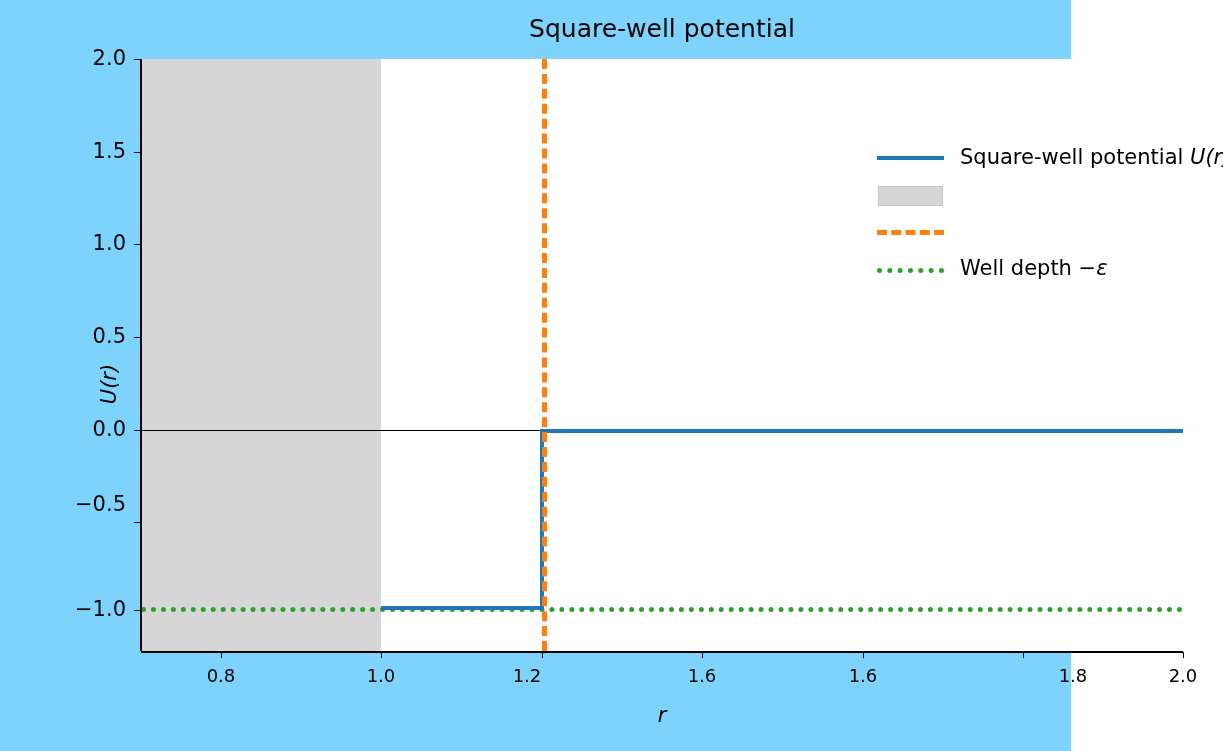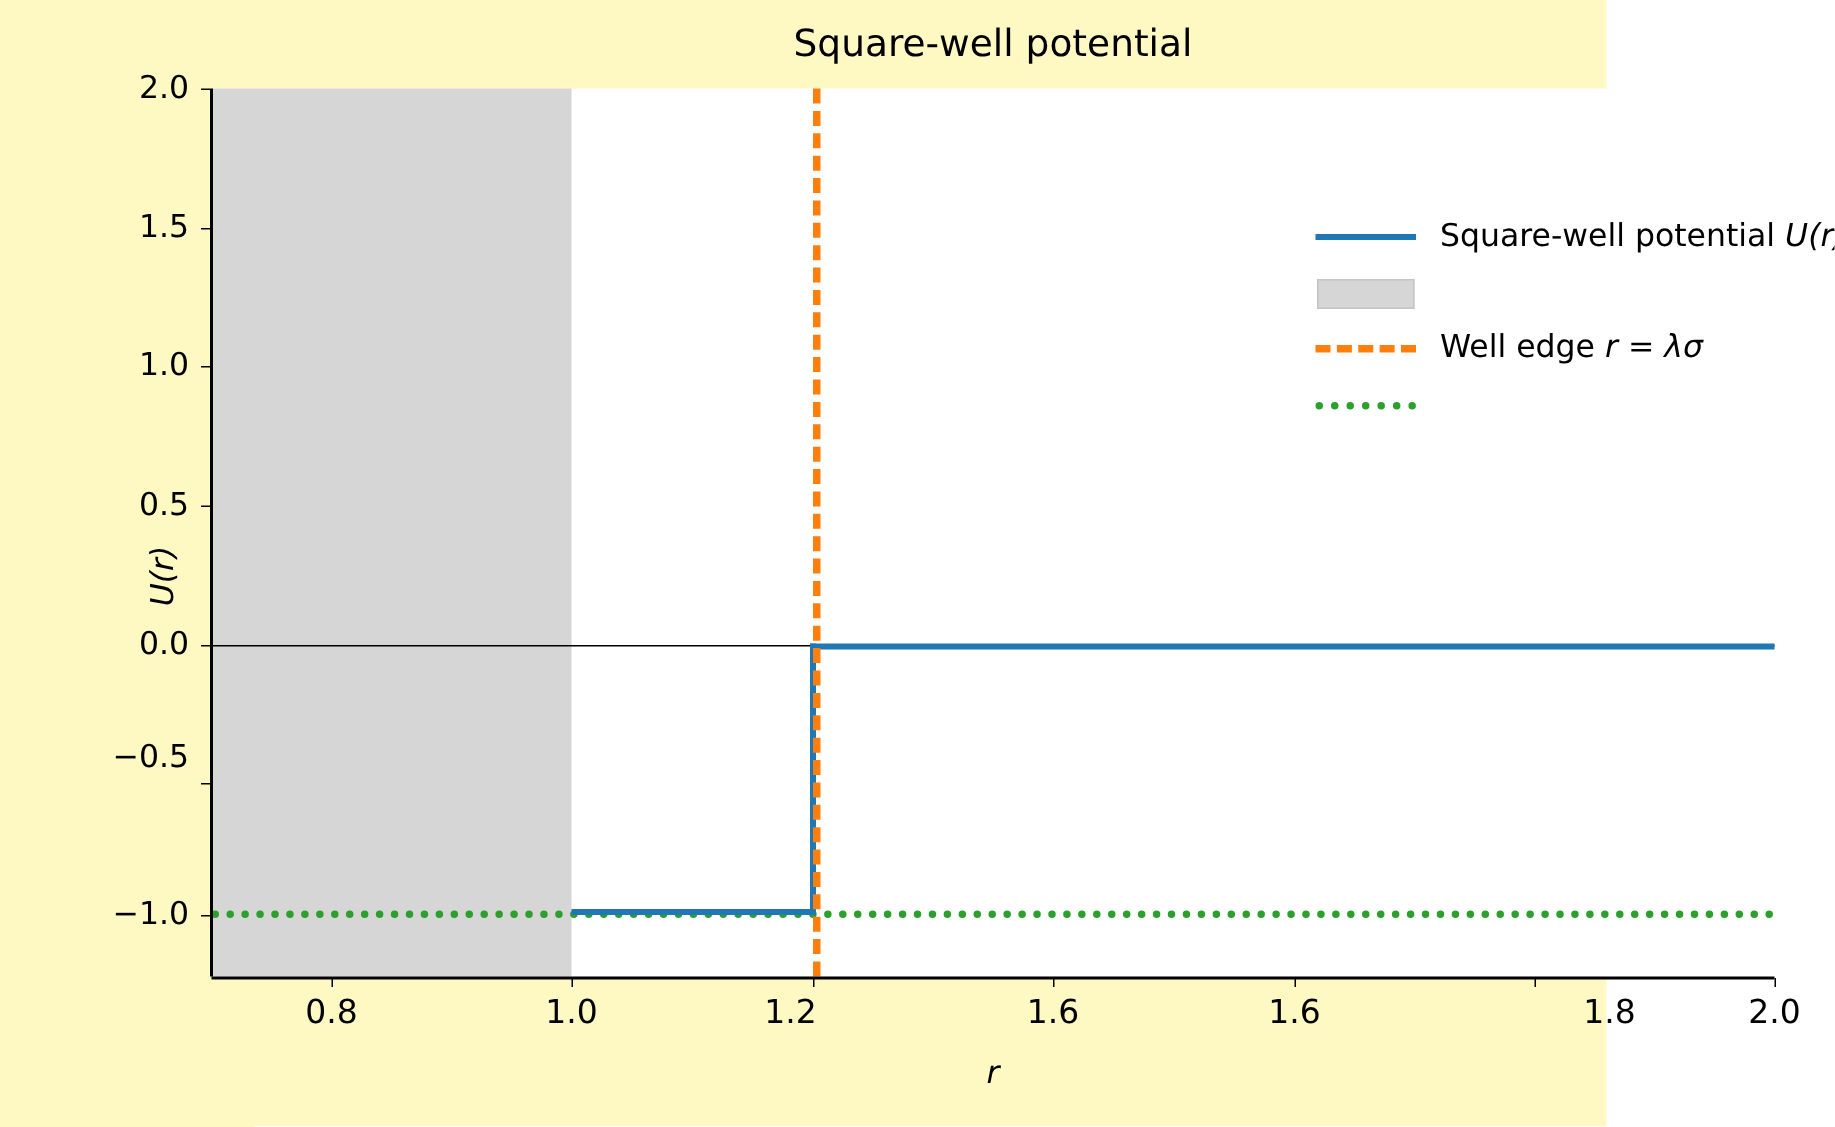--- a/index.html
+++ b/index.html
@@ -8,21 +8,21 @@
   }
   body {
     width: 1223px; height: 751px;
     font-family: "DejaVu Sans", sans-serif;
     color: #000000;
     overflow: hidden;
   }
   #figure {
     position: relative;
     width: 1071px; height: 751px;
-    background: #fef9c3;
+    background: #7dd3fc;
   }
 
   
   #chart-title {
     position: absolute;
     left: 141px; top: 14px;
     width: 1042px;
     text-align: center;
     font-size: 25px;
     line-height: 30px;
@@ -105,21 +105,21 @@
     background: #000000;
   }
   .tick-y {
     position: absolute;
     left: -7px; width: 6px; height: 1.4px;
     background: #000000;
   }
   .ticklabel-x {
     position: absolute;
     top: 604px;
-    font-size: 22px;
+    font-size: 18px;
     line-height: 25px;
     text-align: center;
     width: 80px;
     margin-left: -40px;
     color: #000000;
   }
   .ticklabel-y {
     position: absolute;
     right: 1057px;   
     font-size: 21px;
@@ -267,27 +267,27 @@
       <div class="legend-row">
         <span class="legend-handle">
           <span class="lh-patch"></span>
         </span>
       </div>
 
       <div class="legend-row">
         <span class="legend-handle">
           <span class="lh-dashed"></span>
         </span>
-        <span class="legend-text"><span>Well edge </span><span class="mi">r = λσ</span><span></span></span>
       </div>
 
       <div class="legend-row">
         <span class="legend-handle">
           <span class="lh-dotted"></span>
         </span>
+        <span class="legend-text"><span>Well depth </span><span class="mi">−ε</span><span></span></span>
       </div>
 
     </div>
   </div>
 
   <div id="xlabel">r</div>
 
 </div>
 
 </body></html>

